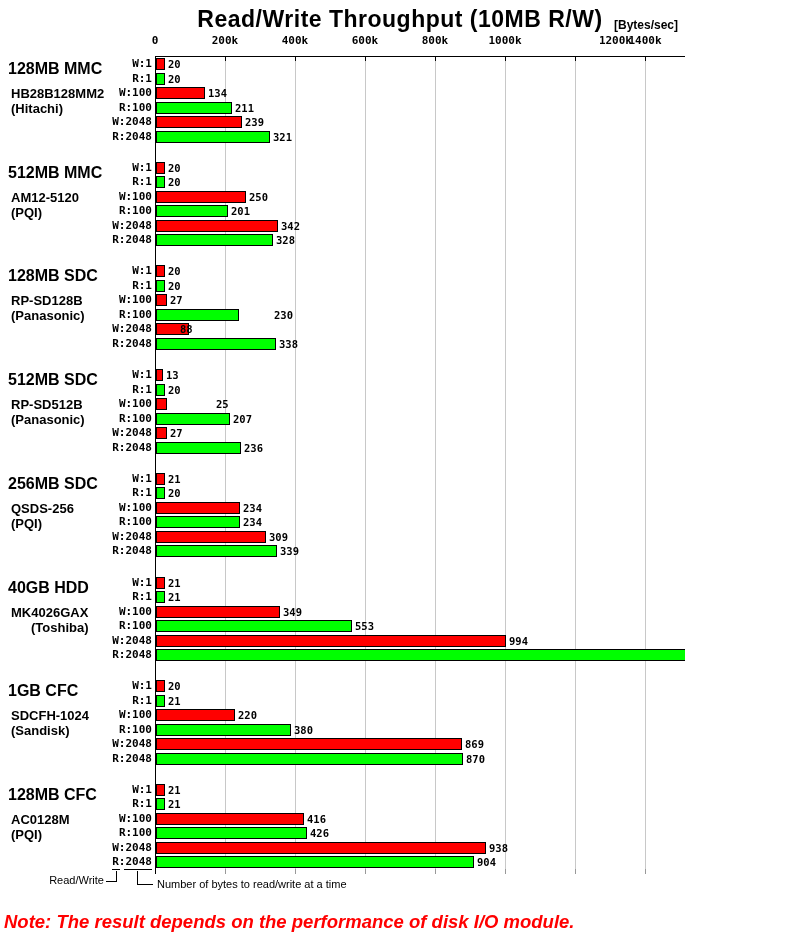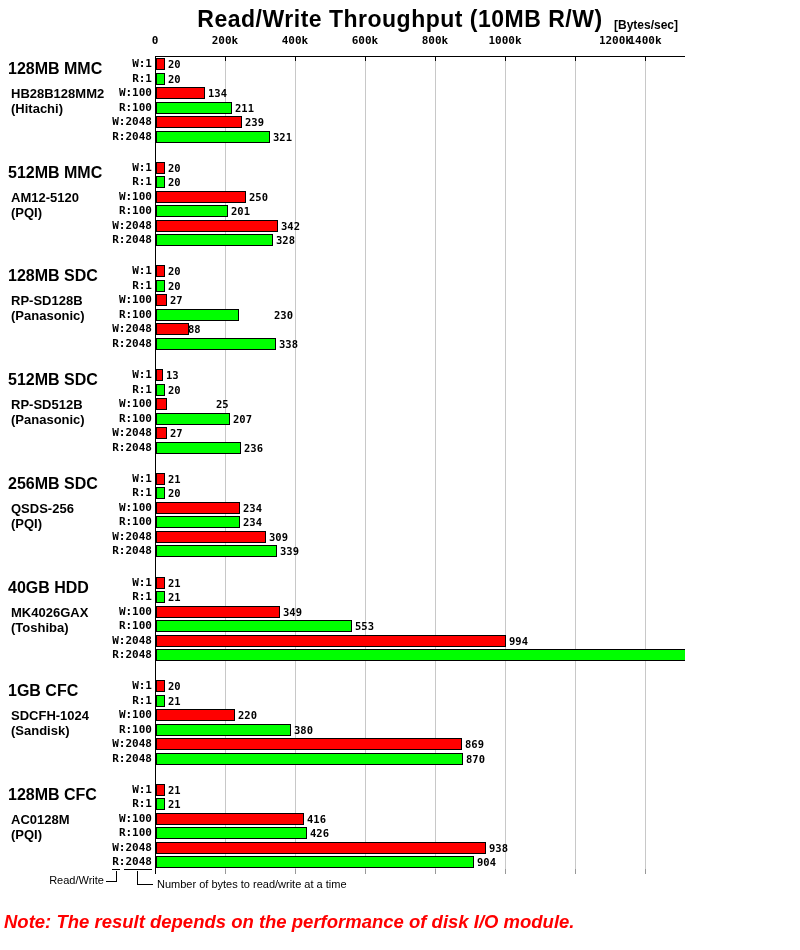--- a/index.html
+++ b/index.html
@@ -124,21 +124,21 @@
       <div class="bar" style="left: 156px; top: 280px; width: 7px; background: rgb(0, 255, 0);"></div>
       <div class="vallabel" style="left: 168px; top: 280px;">20</div>
       <div class="rowlabel" style="top: 294px;">W:100</div>
       <div class="bar" style="left: 156px; top: 294px; width: 9px; background: rgb(255, 0, 0);"></div>
       <div class="vallabel" style="left: 170px; top: 294px;">27</div>
       <div class="rowlabel" style="top: 309px;">R:100</div>
       <div class="bar" style="left: 156px; top: 309px; width: 81px; background: rgb(0, 255, 0);"></div>
       <div class="vallabel" style="left: 242px; top: 309px; margin-left: 32px;">230</div>
       <div class="rowlabel" style="top: 323px;">W:2048</div>
       <div class="bar" style="left: 156px; top: 323px; width: 31px; background: rgb(255, 0, 0);"></div>
-      <div class="vallabel" style="left: 188px; top: 323px;">88</div>
+      <div class="vallabel" style="left: 180px; top: 323px;">88</div>
       <div class="rowlabel" style="top: 338px;">R:2048</div>
       <div class="bar" style="left: 156px; top: 338px; width: 118px; background: rgb(0, 255, 0);"></div>
       <div class="vallabel" style="left: 279px; top: 338px;">338</div>
       <div class="rowlabel" style="top: 369px;">W:1</div>
       <div class="bar" style="left: 156px; top: 369px; width: 5px; background: rgb(255, 0, 0);"></div>
       <div class="vallabel" style="left: 166px; top: 369px;">13</div>
       <div class="rowlabel" style="top: 384px;">R:1</div>
       <div class="bar" style="left: 156px; top: 384px; width: 7px; background: rgb(0, 255, 0);"></div>
       <div class="vallabel" style="left: 168px; top: 384px;">20</div>
       <div class="rowlabel" style="top: 398px;">W:100</div>
@@ -237,21 +237,21 @@
       <div class="gsub" style="top: 293px;">RP-SD128B</div>
       <div class="gsub" style="top: 308px;">(Panasonic)</div>
       <div class="gname" style="top: 371px;">512MB SDC</div>
       <div class="gsub" style="top: 397px;">RP-SD512B</div>
       <div class="gsub" style="top: 412px;">(Panasonic)</div>
       <div class="gname" style="top: 475px;">256MB SDC</div>
       <div class="gsub" style="top: 501px;">QSDS-256</div>
       <div class="gsub" style="top: 516px;">(PQI)</div>
       <div class="gname" style="top: 579px;">40GB HDD</div>
       <div class="gsub" style="top: 605px;">MK4026GAX</div>
-      <div class="gsub" style="top: 620px;">(Toshiba)</div>
+      <div class="gsub" style="top: 620px; margin-left: 20px;">(Toshiba)</div>
       <div class="gname" style="top: 682px;">1GB CFC</div>
       <div class="gsub" style="top: 708px;">SDCFH-1024</div>
       <div class="gsub" style="top: 723px;">(Sandisk)</div>
       <div class="gname" style="top: 786px;">128MB CFC</div>
       <div class="gsub" style="top: 812px;">AC0128M</div>
       <div class="gsub" style="top: 827px;">(PQI)</div>
     </div>
 
   <div>
     <div class="lg-ul" style="left:112px;width:8px;"></div>

